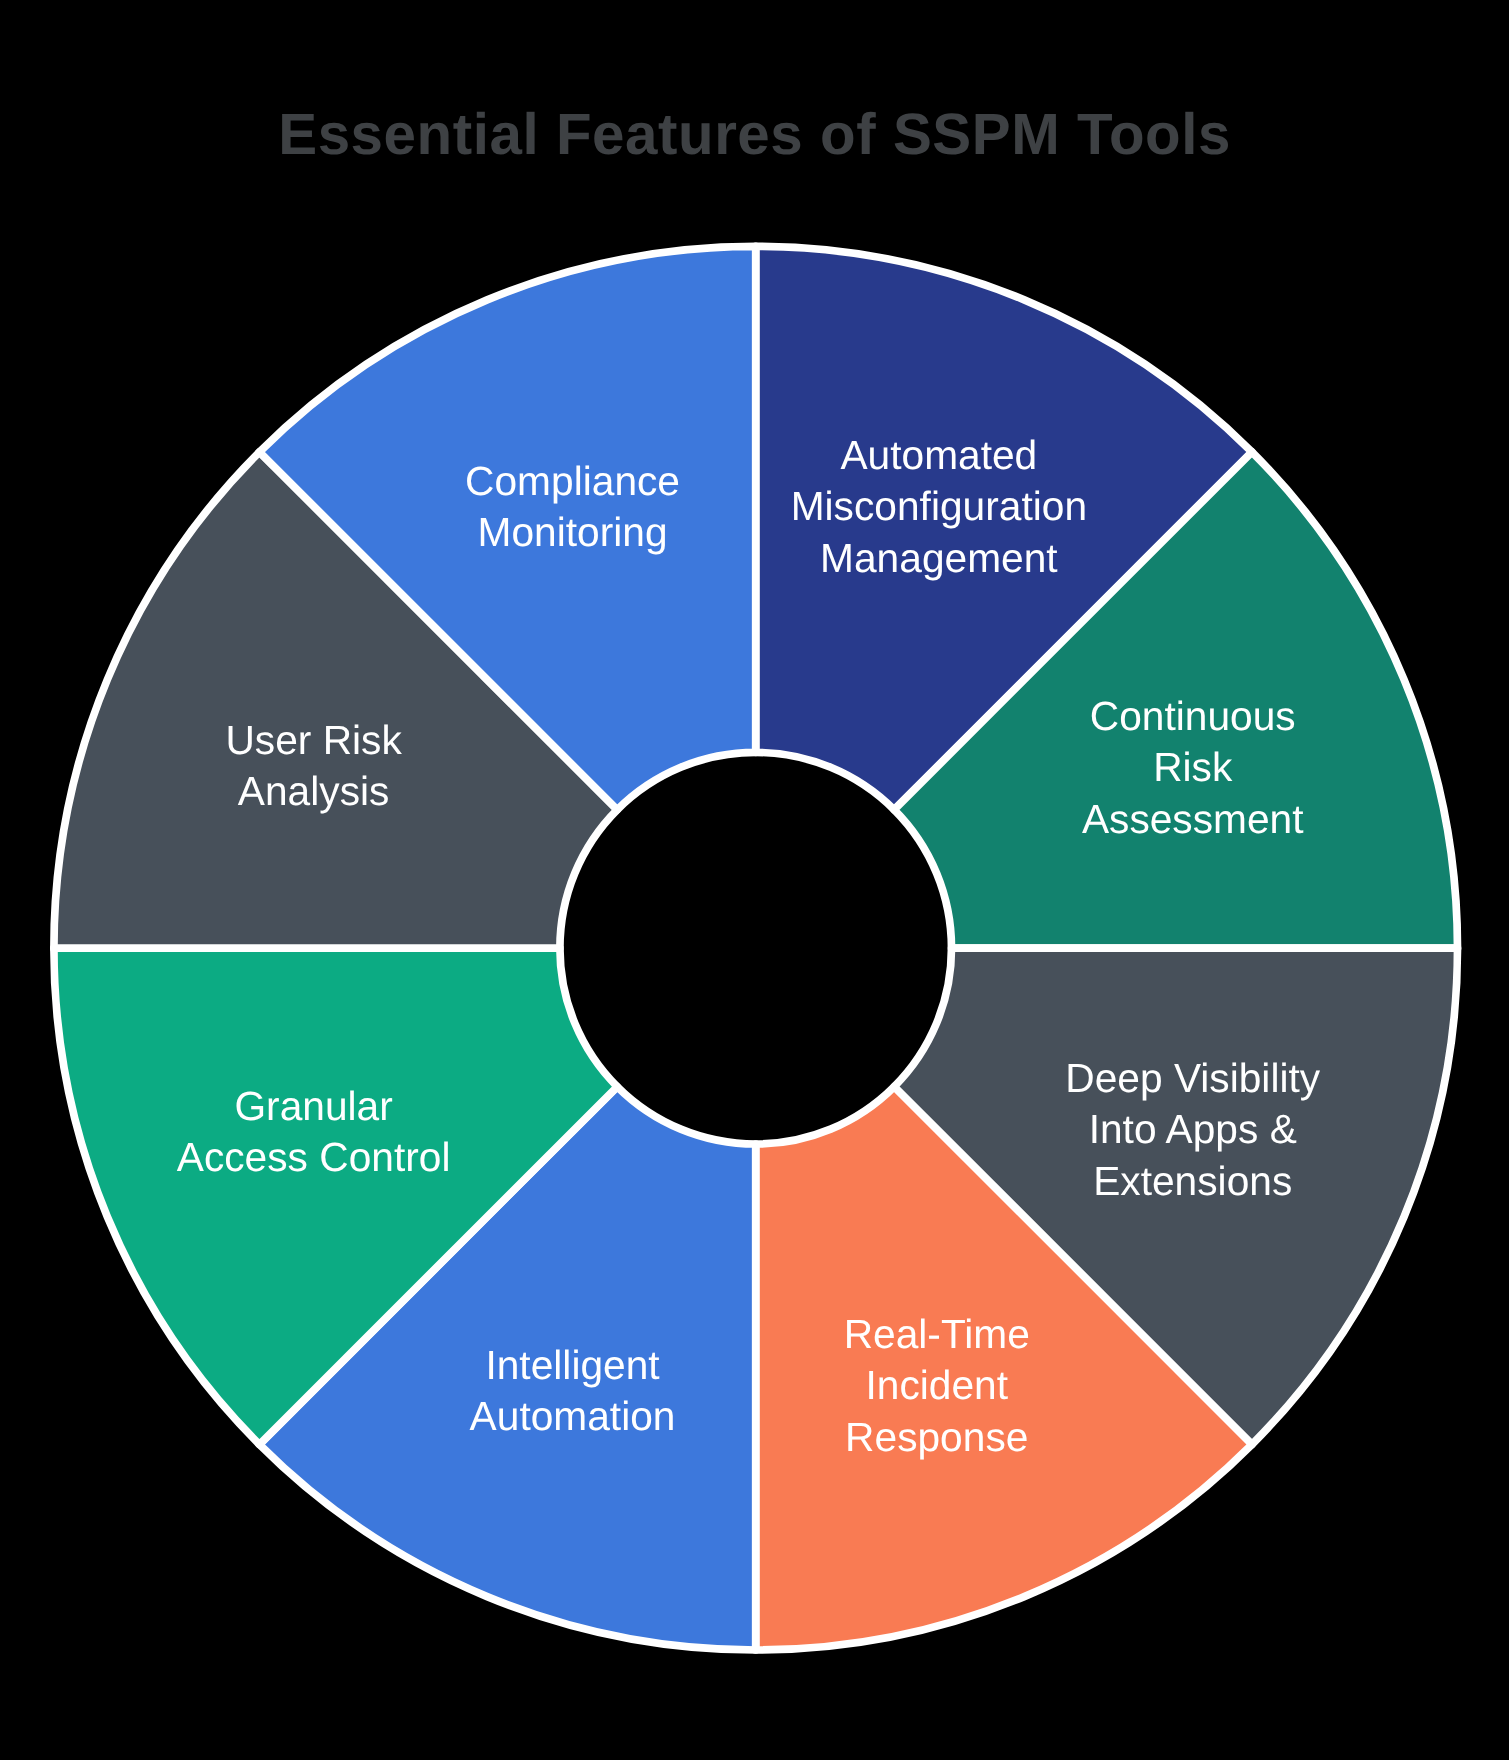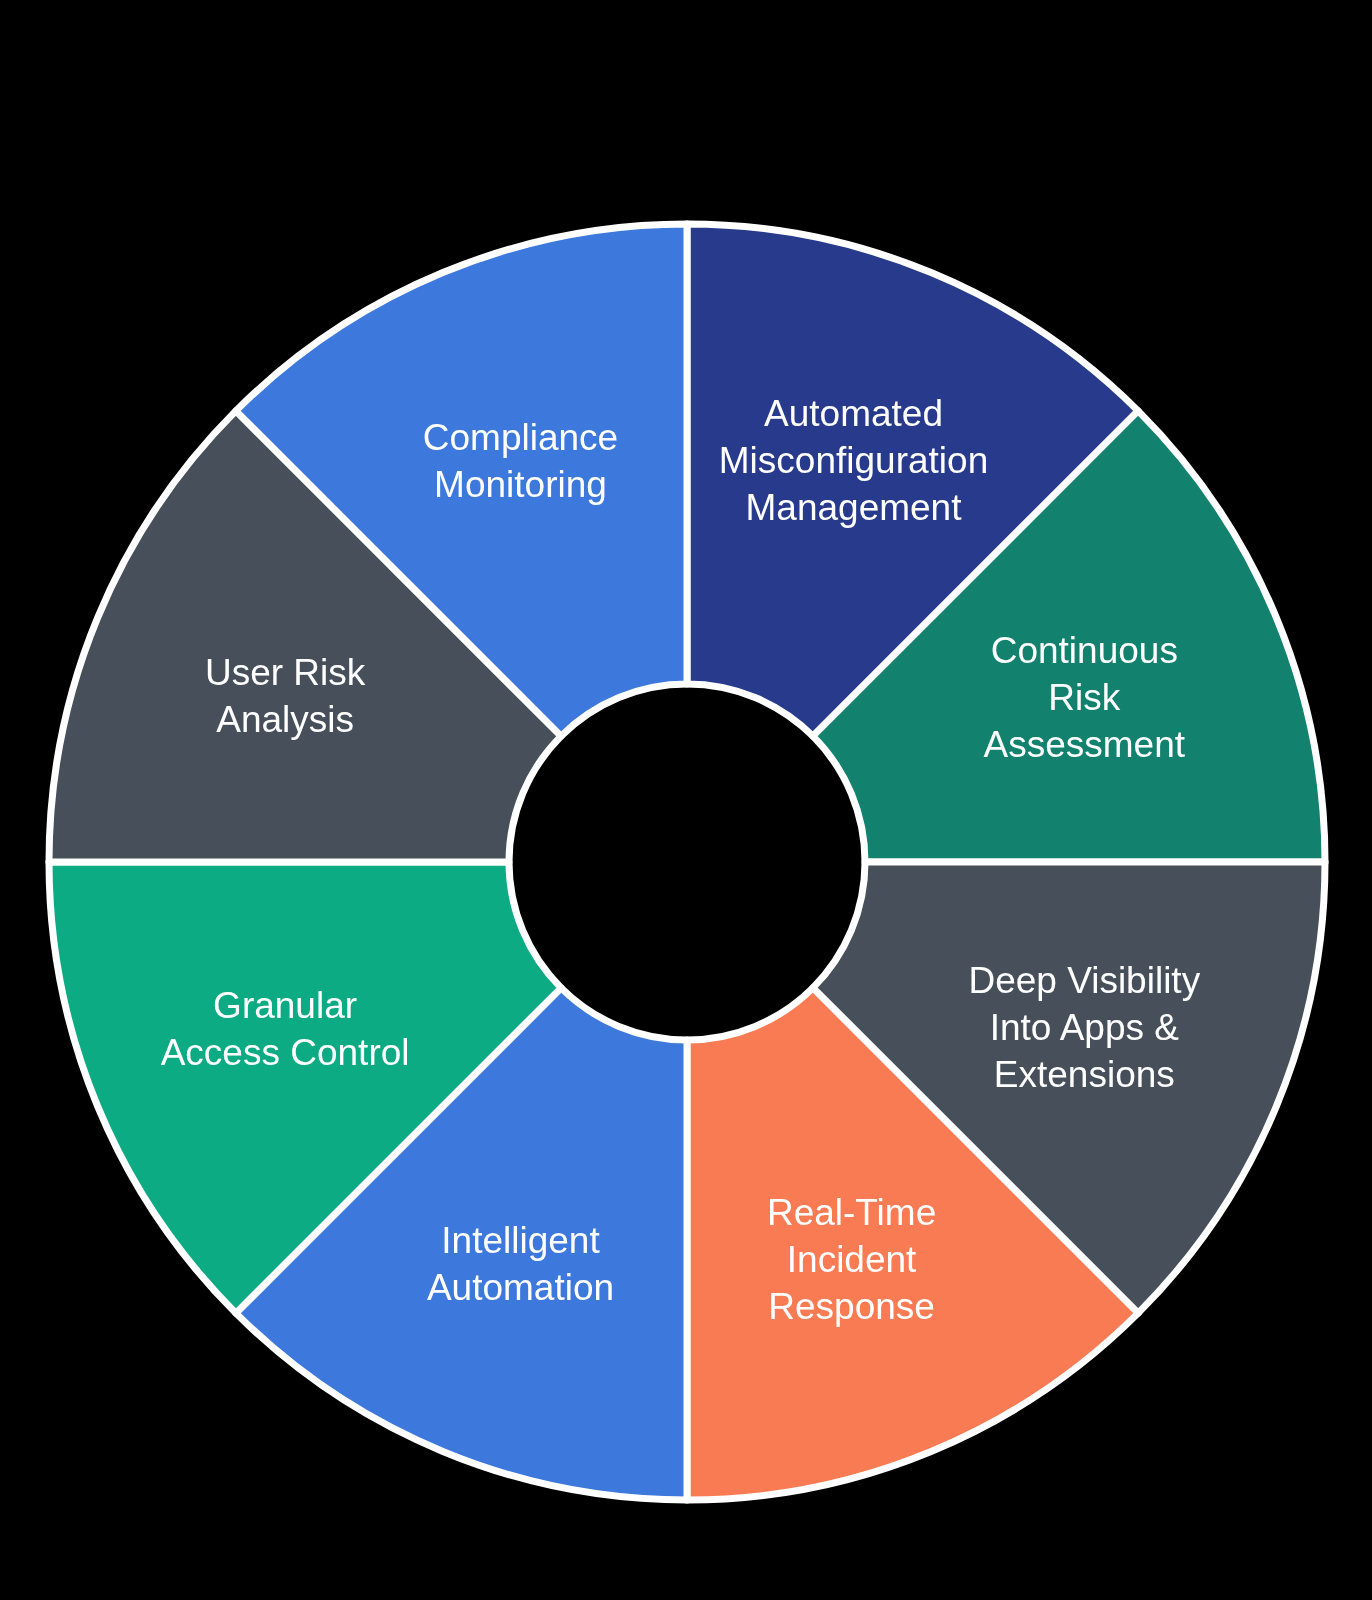--- a/index.html
+++ b/index.html
@@ -39,20 +39,21 @@
     font-family: "Liberation Sans", sans-serif;
     font-size: 37px;
     font-weight: 400;
     text-anchor: middle;
   }
 </style>
 </head>
 <body>
 
 <div class="page">
+  <h1 class="chart-title">Essential Features of SSPM Tools</h1>
   <svg id="donut" class="donut-svg" width="1372" height="1600" viewBox="0 0 1372 1600">
       <path d="M 687.00 684.00 L 687.00 224.00 A 638 638 0 0 1 1138.13 410.87 L 812.87 736.13 A 178 178 0 0 0 687.00 684.00 Z" fill="#283a8c" class="segment"></path>
       <text class="segment-label"><tspan x="853.5" y="426.1">Automated</tspan><tspan x="853.5" y="473.1">Misconfiguration</tspan><tspan x="853.5" y="520.1">Management</tspan></text>
       <path d="M 812.87 736.13 L 1138.13 410.87 A 638 638 0 0 1 1325.00 862.00 L 865.00 862.00 A 178 178 0 0 0 812.87 736.13 Z" fill="#12826e" class="segment"></path>
       <text class="segment-label"><tspan x="1084.3" y="663.4">Continuous</tspan><tspan x="1084.3" y="710.4">Risk</tspan><tspan x="1084.3" y="757.4">Assessment</tspan></text>
       <path d="M 865.00 862.00 L 1325.00 862.00 A 638 638 0 0 1 1138.13 1313.13 L 812.87 987.87 A 178 178 0 0 0 865.00 862.00 Z" fill="#47505a" class="segment"></path>
       <text class="segment-label"><tspan x="1084.3" y="992.5">Deep Visibility</tspan><tspan x="1084.3" y="1039.5">Into Apps &amp;</tspan><tspan x="1084.3" y="1086.5">Extensions</tspan></text>
       <path d="M 812.87 987.87 L 1138.13 1313.13 A 638 638 0 0 1 687.00 1500.00 L 687.00 1040.00 A 178 178 0 0 0 812.87 987.87 Z" fill="#f97b53" class="segment"></path>
       <text class="segment-label"><tspan x="851.6" y="1225.2">Real-Time</tspan><tspan x="851.6" y="1272.2">Incident</tspan><tspan x="851.6" y="1319.2">Response</tspan></text>
       <path d="M 687.00 1040.00 L 687.00 1500.00 A 638 638 0 0 1 235.87 1313.13 L 561.13 987.87 A 178 178 0 0 0 687.00 1040.00 Z" fill="#3d78dc" class="segment"></path>

